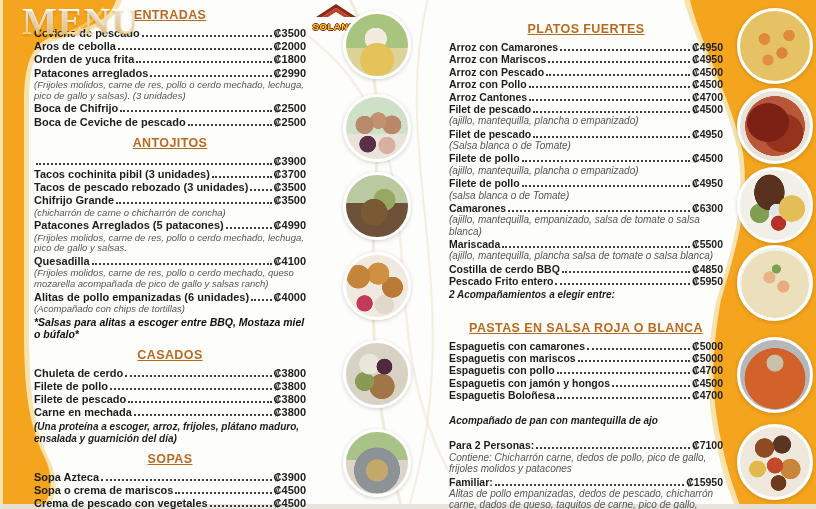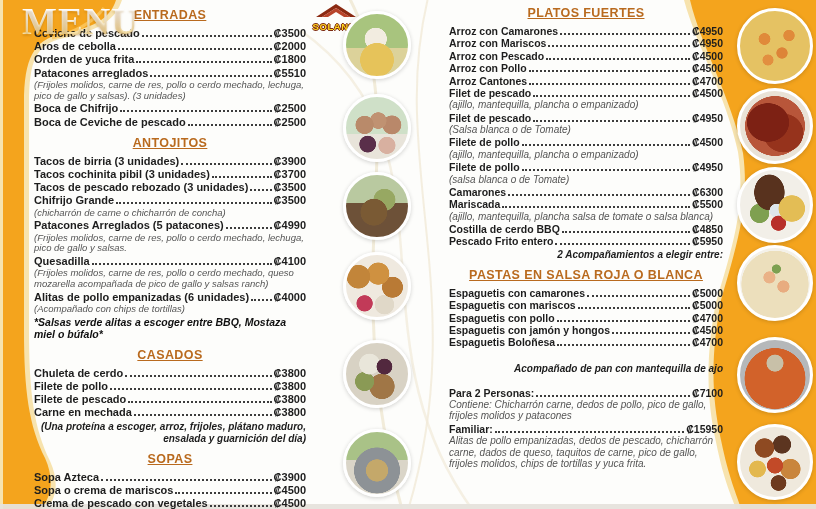--- a/index.html
+++ b/index.html
@@ -36,27 +36,27 @@
   .section{margin-bottom:7px;}
   .section-title{
     text-align:center;font-weight:bold;font-size:12.5px;letter-spacing:.4px;
     color:#b96a1e;text-decoration:underline;margin:3px 0 5px;
   }
   .dish-row{display:flex;align-items:baseline;font-weight:bold;font-size:11px;line-height:1.2;color:#1d1d1d;}
   .dish-name{white-space:nowrap;}
   .leader{flex:1;border-bottom:2px dotted #3c3c3c;margin:0 2px 2px 2px;min-width:8px;}
   .item-price{white-space:nowrap;font-weight:bold;}
   .note{font-style:italic;font-size:9.5px;line-height:1.14;color:#555;margin:0 0 1px;}
-  .centernote{font-weight:bold;font-style:italic;text-align:right;font-size:10px;line-height:1.2;color:#1d1d1d;margin:1px 0;}
+  .centernote{font-weight:bold;font-style:italic;text-align:left;font-size:10px;line-height:1.2;color:#1d1d1d;margin:1px 0;}
   .boldnote{font-weight:bold;font-style:italic;font-size:10.5px;line-height:1.18;color:#101010;margin-top:1px;}
   .center-spaced{margin:14px 0 12px;}
 
   #col-right .dish-row{font-size:10.5px;line-height:1.18;}
   #col-right .note{font-size:10px;}
-  #col-right .section-title{margin-top:4px;}
+  #col-right .section-title{margin-top:20px;}
 
   
   .photo{position:absolute;border-radius:50%;border:3px solid #fff;
          box-shadow:0 1px 4px rgba(0,0,0,.18);z-index:4;}
   .pm{left:343px;width:62px;height:62px;}
   .pr{left:737px;width:70px;height:70px;}
   .pm1{top:11px;} .pm2{top:94px;} .pm3{top:172px;} .pm4{top:252px;} .pm5{top:340px;} .pm6{top:429px;}
   .pr1{top:8px;}  .pr2{top:88px;} .pr3{top:167px;} .pr4{top:245px;} .pr5{top:337px;} .pr6{top:424px;}
 
   .ph-ceviche{background:
@@ -171,38 +171,37 @@
           <span class="item-price">₡2000</span>
         </div>
         <div class="dish-row">
           <span class="dish-name">Orden de yuca frita</span>
           <span class="leader"></span>
           <span class="item-price">₡1800</span>
         </div>
         <div class="dish-row">
           <span class="dish-name">Patacones arreglados</span>
           <span class="leader"></span>
-          <span class="item-price">₡5510</span>
+          <span class="item-price">₡2990</span>
         </div>
         <div class="note">(Frijoles molidos, carne de res, pollo o cerdo mechado, lechuga, pico de gallo y salsas). (3 unidades)</div>
         <div class="dish-row">
           <span class="dish-name">Boca de Chifrijo</span>
           <span class="leader"></span>
           <span class="item-price">₡2500</span>
         </div>
         <div class="dish-row">
           <span class="dish-name">Boca de Ceviche de pescado</span>
           <span class="leader"></span>
           <span class="item-price">₡2500</span>
         </div>
       </div>
       <div class="section">
         <div class="section-title">ANTOJITOS</div>
         <div class="dish-row">
-          <span class="dish-name">Tacos de birria (3 unidades)</span>
           <span class="leader"></span>
           <span class="item-price">₡3900</span>
         </div>
         <div class="dish-row">
           <span class="dish-name">Tacos cochinita pibil (3 unidades)</span>
           <span class="leader"></span>
           <span class="item-price">₡3700</span>
         </div>
         <div class="dish-row">
           <span class="dish-name">Tacos de pescado rebozado (3 unidades)</span>
@@ -226,21 +225,21 @@
           <span class="leader"></span>
           <span class="item-price">₡4100</span>
         </div>
         <div class="note">(Frijoles molidos, carne de res, pollo o cerdo mechado, queso mozarella acompañada de pico de gallo y salsas ranch)</div>
         <div class="dish-row">
           <span class="dish-name">Alitas de pollo empanizadas (6 unidades)</span>
           <span class="leader"></span>
           <span class="item-price">₡4000</span>
         </div>
         <div class="note">(Acompañado con chips de tortillas)</div>
-        <div class="boldnote">*Salsas verde alitas a escoger entre BBQ, Mostaza miel o búfalo*</div>
+        <div class="boldnote">*Salsas para alitas a escoger entre BBQ, Mostaza miel o búfalo*</div>
       </div>
       <div class="section">
         <div class="section-title">CASADOS</div>
         <div class="dish-row">
           <span class="dish-name">Chuleta de cerdo</span>
           <span class="leader"></span>
           <span class="item-price">₡3800</span>
         </div>
         <div class="dish-row">
           <span class="dish-name">Filete de pollo</span>
@@ -328,20 +327,21 @@
           <span class="dish-name">Filete de pollo</span>
           <span class="leader"></span>
           <span class="item-price">₡4950</span>
         </div>
         <div class="note">(salsa blanca o de Tomate)</div>
         <div class="dish-row">
           <span class="dish-name">Camarones</span>
           <span class="leader"></span>
           <span class="item-price">₡6300</span>
         </div>
+        <div class="note">(ajillo, mantequilla, empanizado, salsa de tomate o salsa blanca)</div>
         <div class="dish-row">
           <span class="dish-name">Mariscada</span>
           <span class="leader"></span>
           <span class="item-price">₡5500</span>
         </div>
         <div class="note">(ajillo, mantequilla, plancha salsa de tomate o salsa blanca)</div>
         <div class="dish-row">
           <span class="dish-name">Costilla de cerdo BBQ</span>
           <span class="leader"></span>
           <span class="item-price">₡4850</span>

